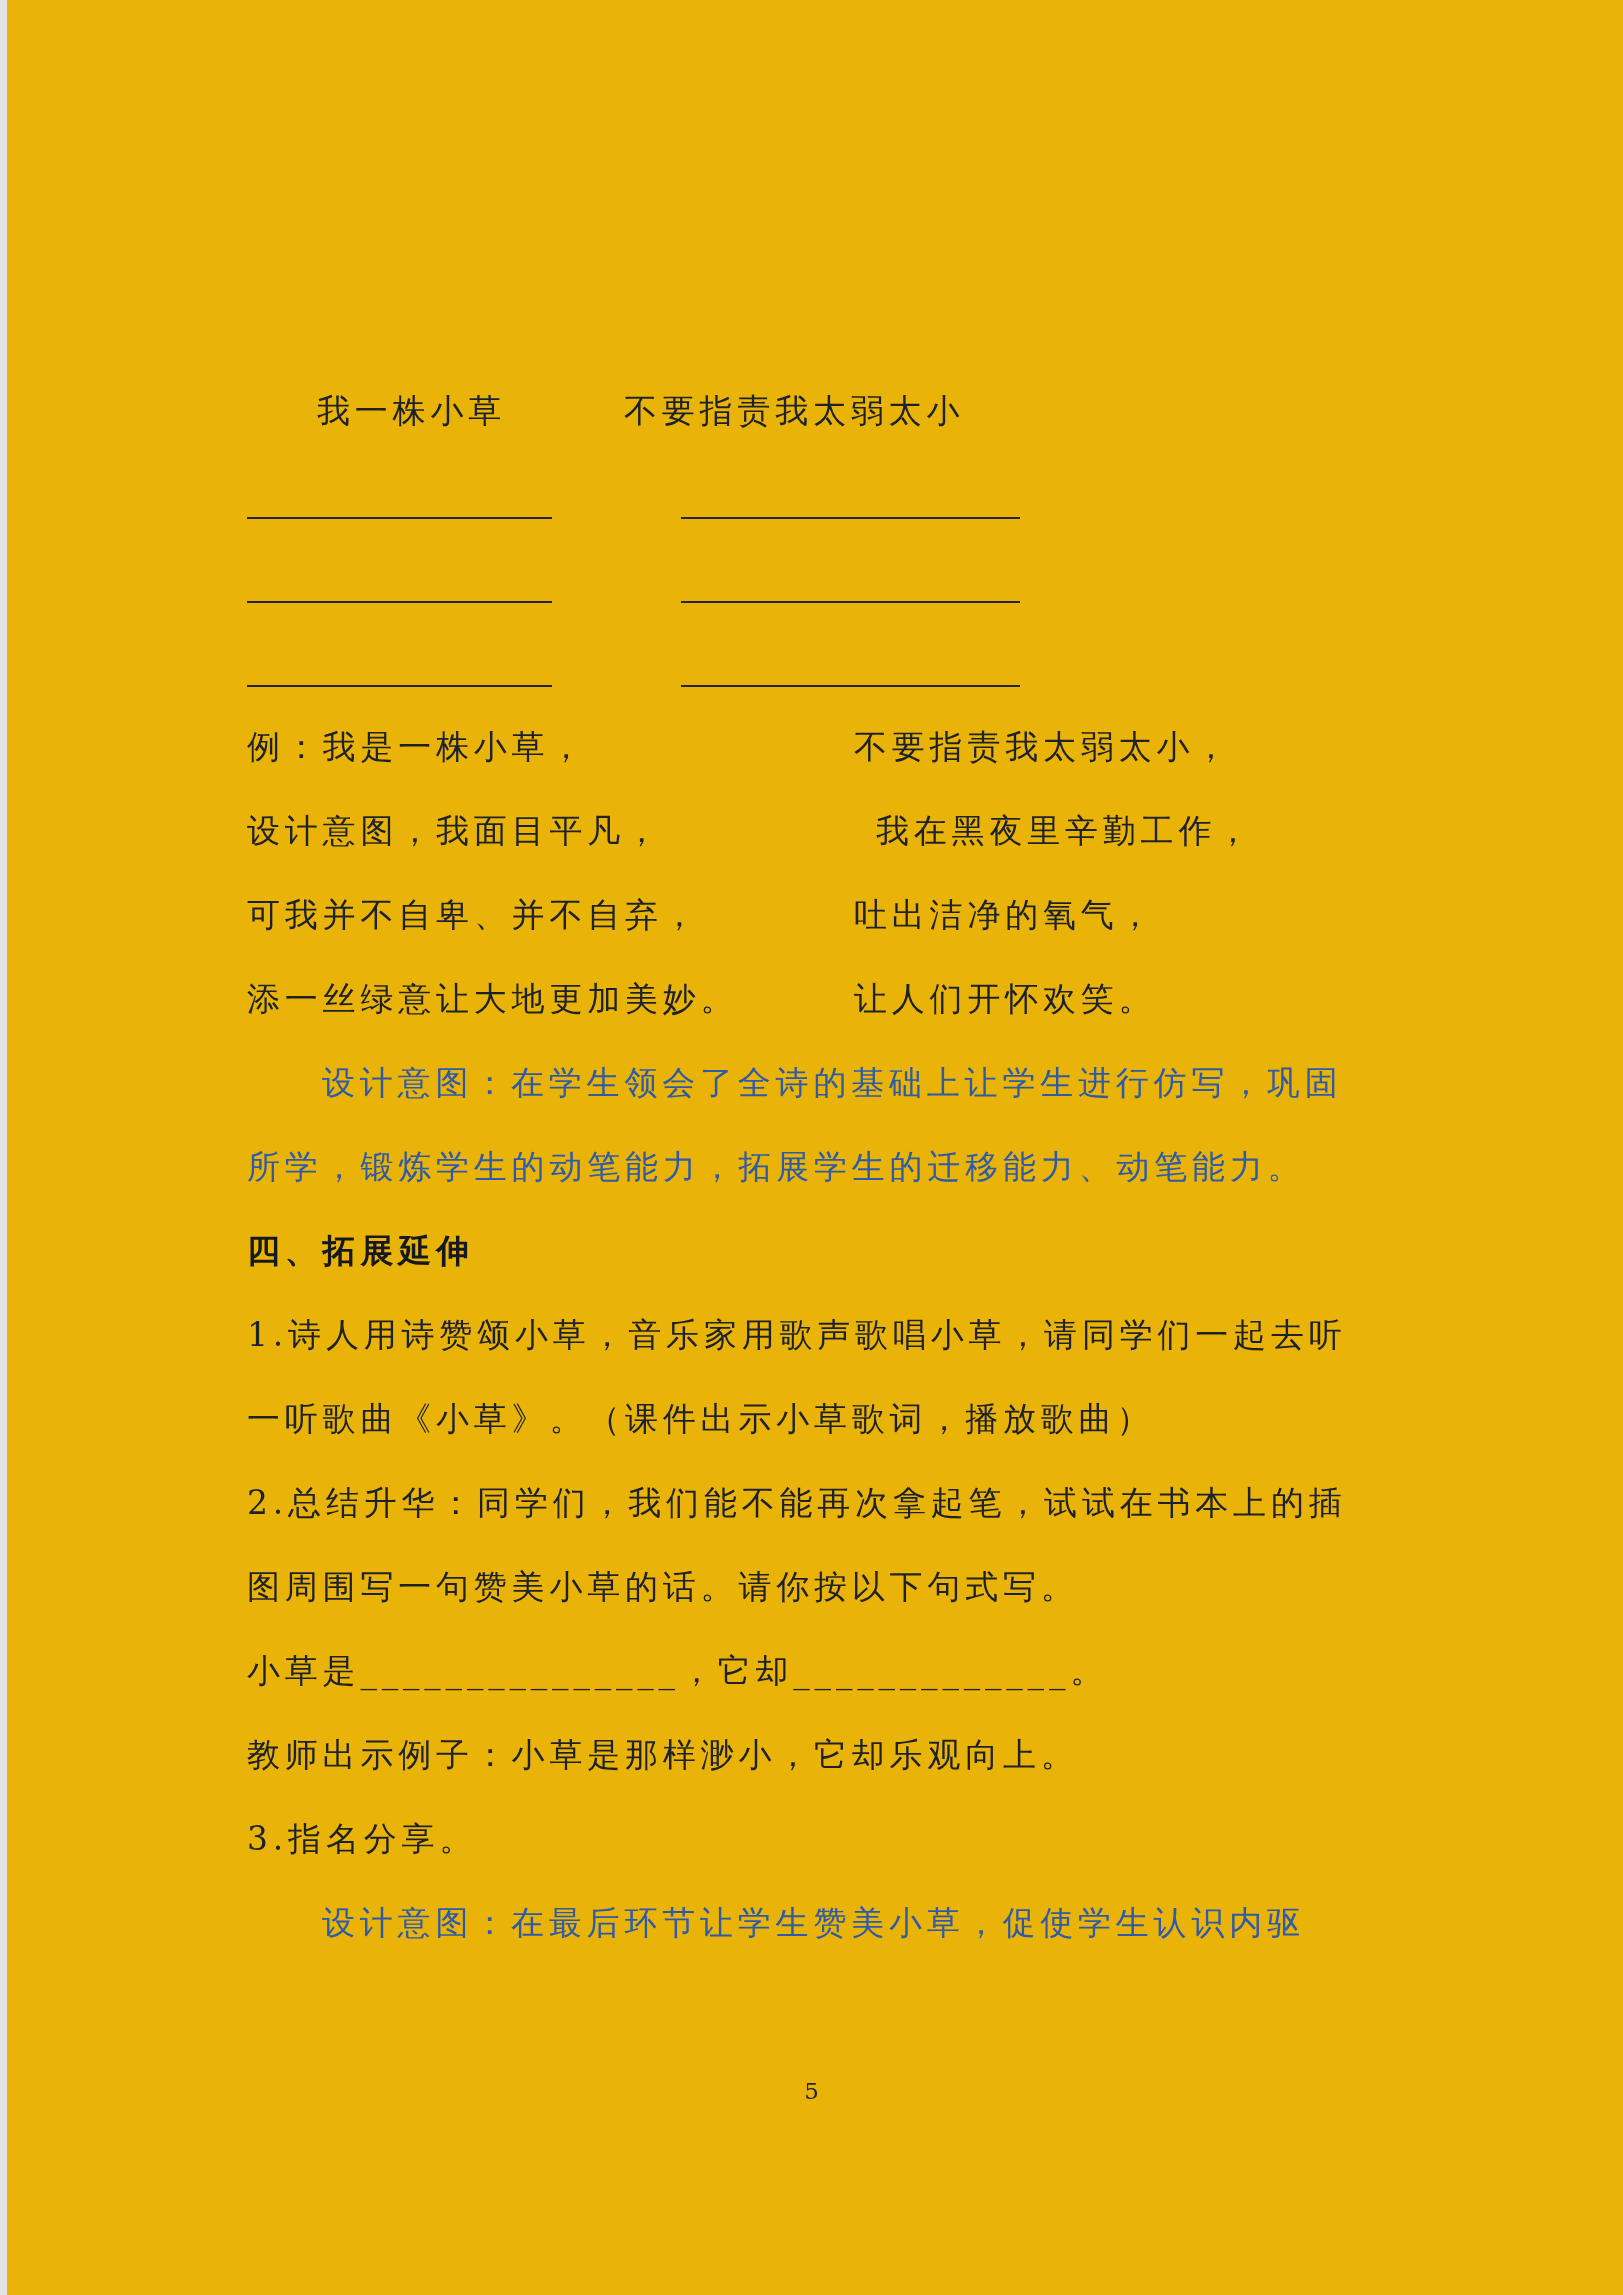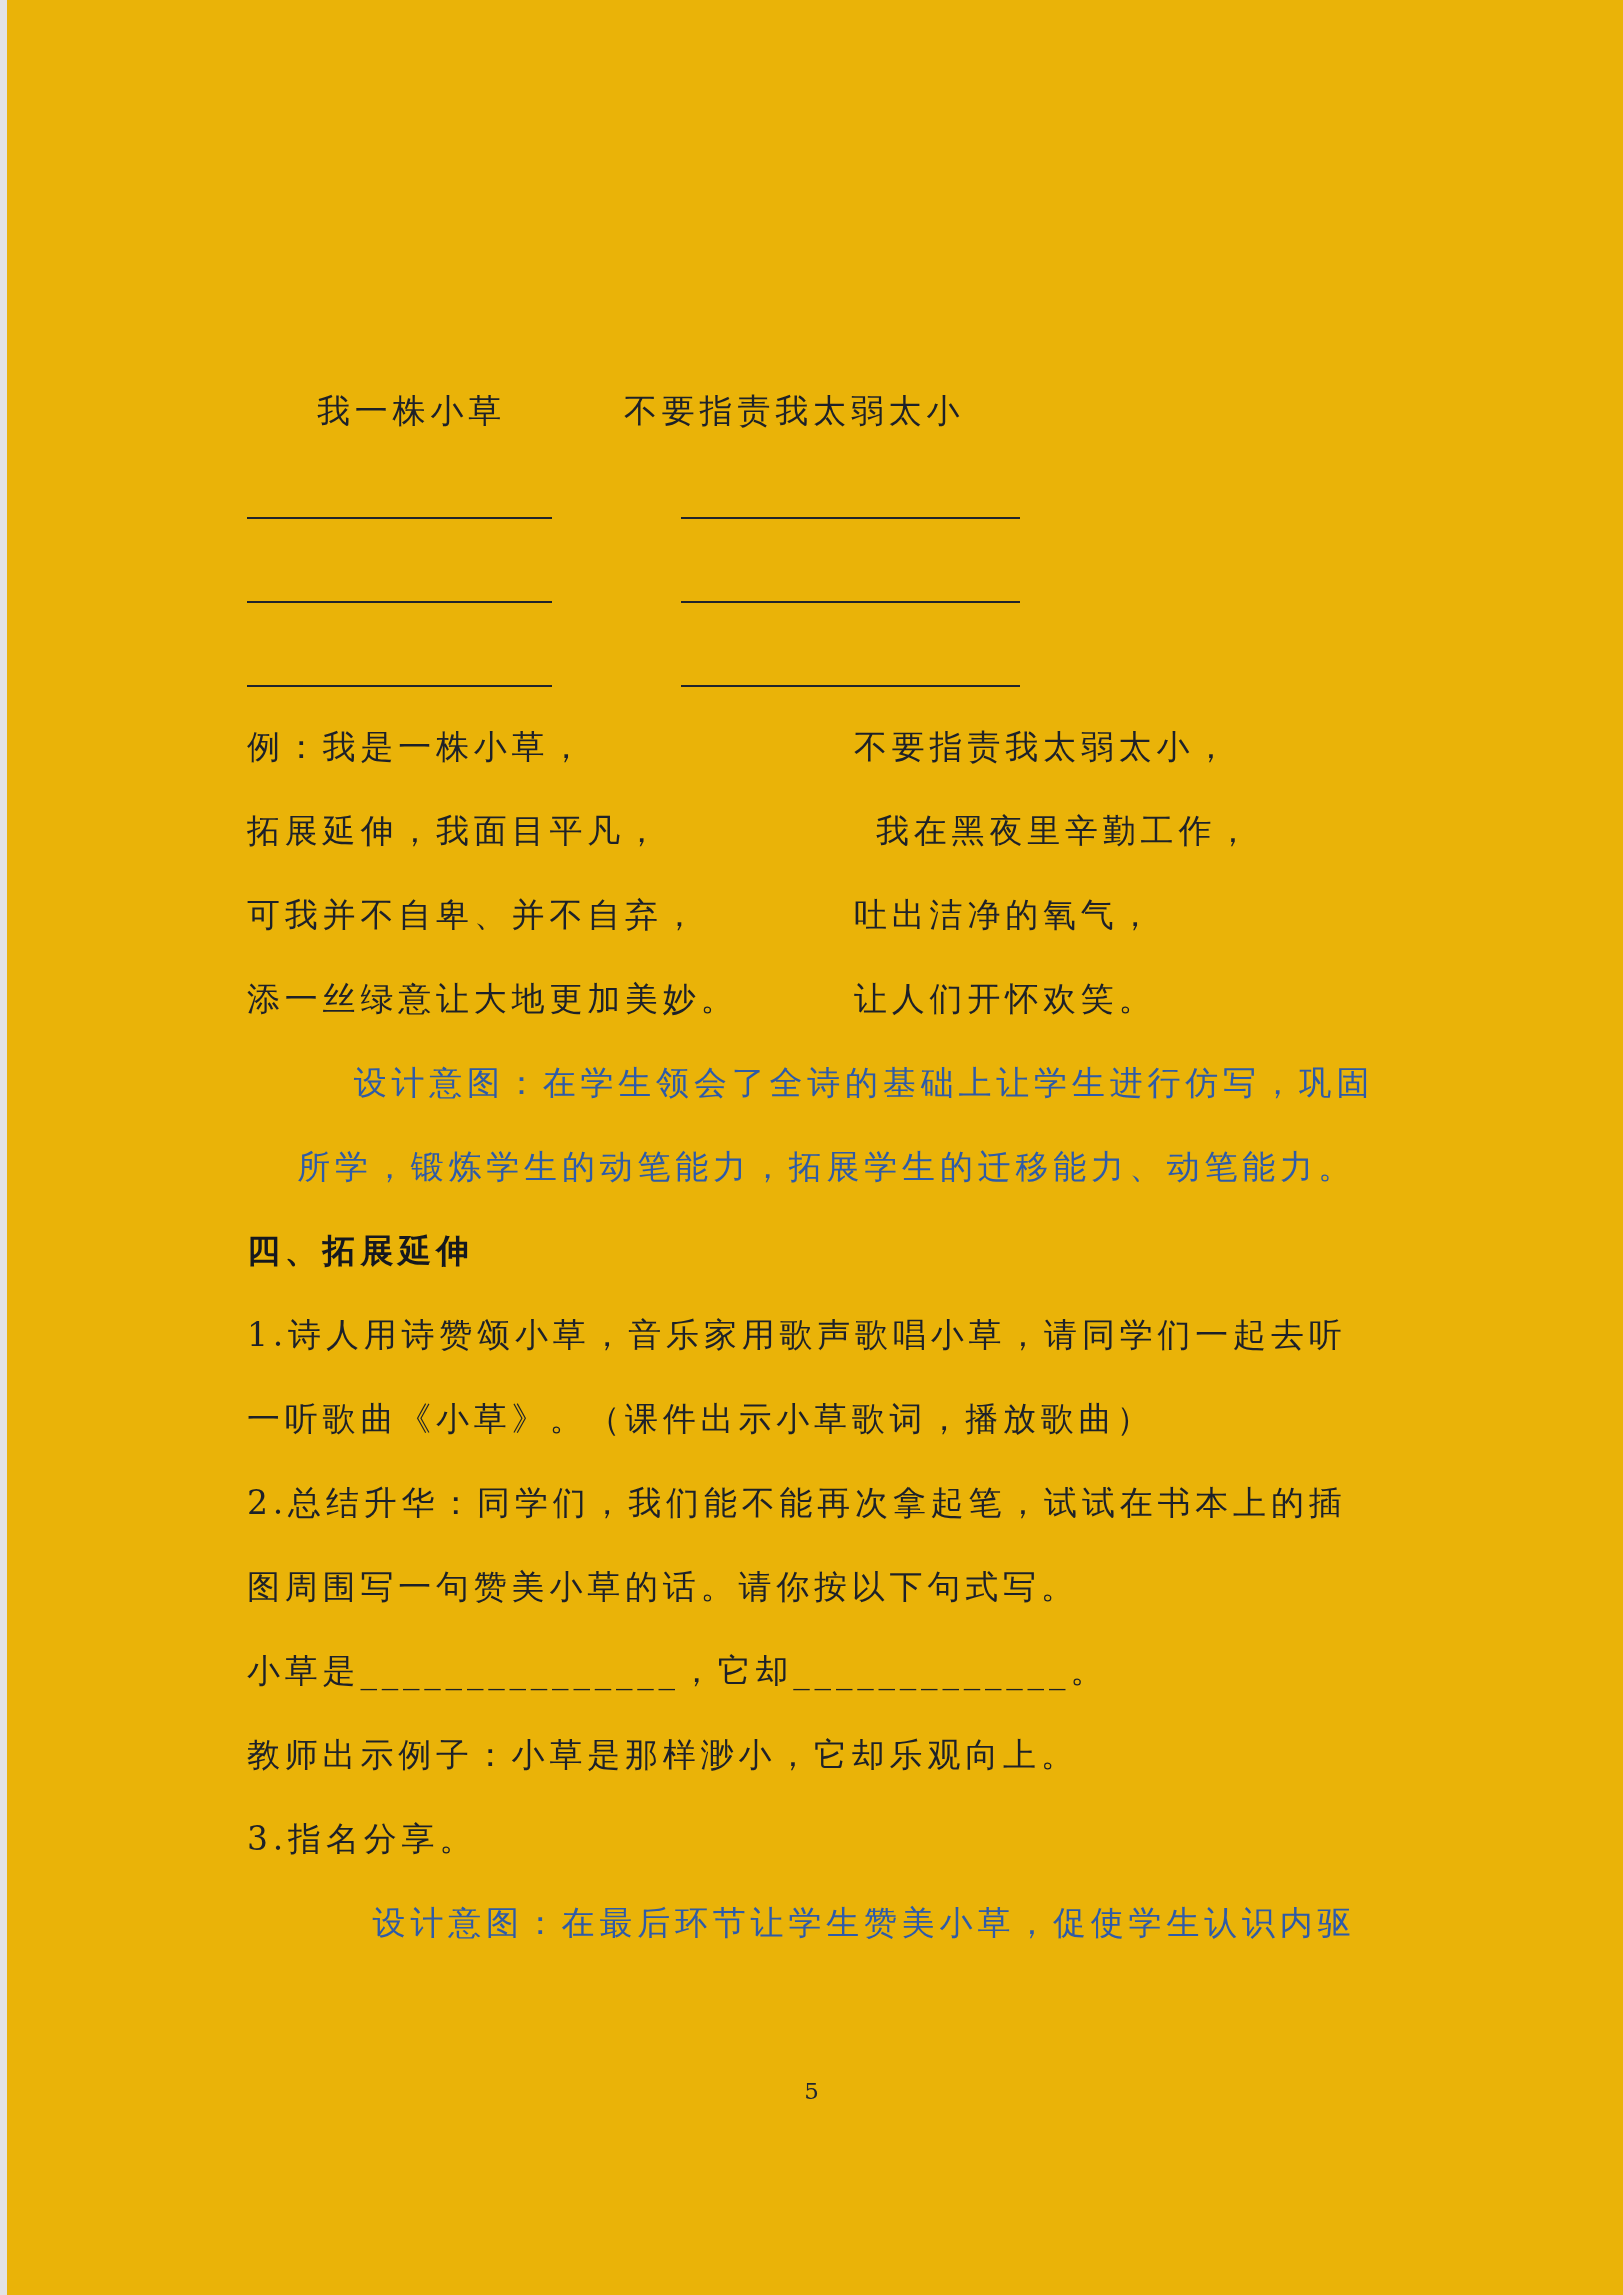--- a/index.html
+++ b/index.html
@@ -26,21 +26,21 @@
     top: 369px;
     width: 1159px;
   }
   .line {
     position: relative;
     height: 84px;
     line-height: 84px;
     white-space: nowrap;
   }
   .indent { padding-left: 75px; }
-  .blue { color: var(--blue, #2e5ba8); text-align: center; }
+  .blue { color: var(--blue, #2e5ba8); }
   .bold { font-weight: bold; color: #15181f; }
   .poem-left { margin-left: 70px; }
   .poem-right { position: absolute; left: 377px; }
   .blank {
     position: absolute;
     bottom: 17.7px;
     height: 0;
     border-bottom: 2px solid #20242c;
   }
   .b1 { left: 0; width: 305px; }
@@ -85,21 +85,21 @@
       <span class="blank b1"></span>
       <span class="blank b2"></span>
     </div>
 
 
     <div class="line">
       <span class="ex-left">例：我是一株小草，</span>
       <span class="ex-right">不要指责我太弱太小，</span>
     </div>
     <div class="line">
-      <span class="ex-left">拓展延伸，我面目平凡，</span>
+      <span class="ex-left">设计意图，我面目平凡，</span>
       <span class="ex-right ex2">我在黑夜里辛勤工作，</span>
     </div>
     <div class="line">
       <span class="ex-left">可我并不自卑、并不自弃，</span>
       <span class="ex-right">吐出洁净的氧气，</span>
     </div>
     <div class="line">
       <span class="ex-left">添一丝绿意让大地更加美妙。</span>
       <span class="ex-right">让人们开怀欢笑。</span>
     </div>

